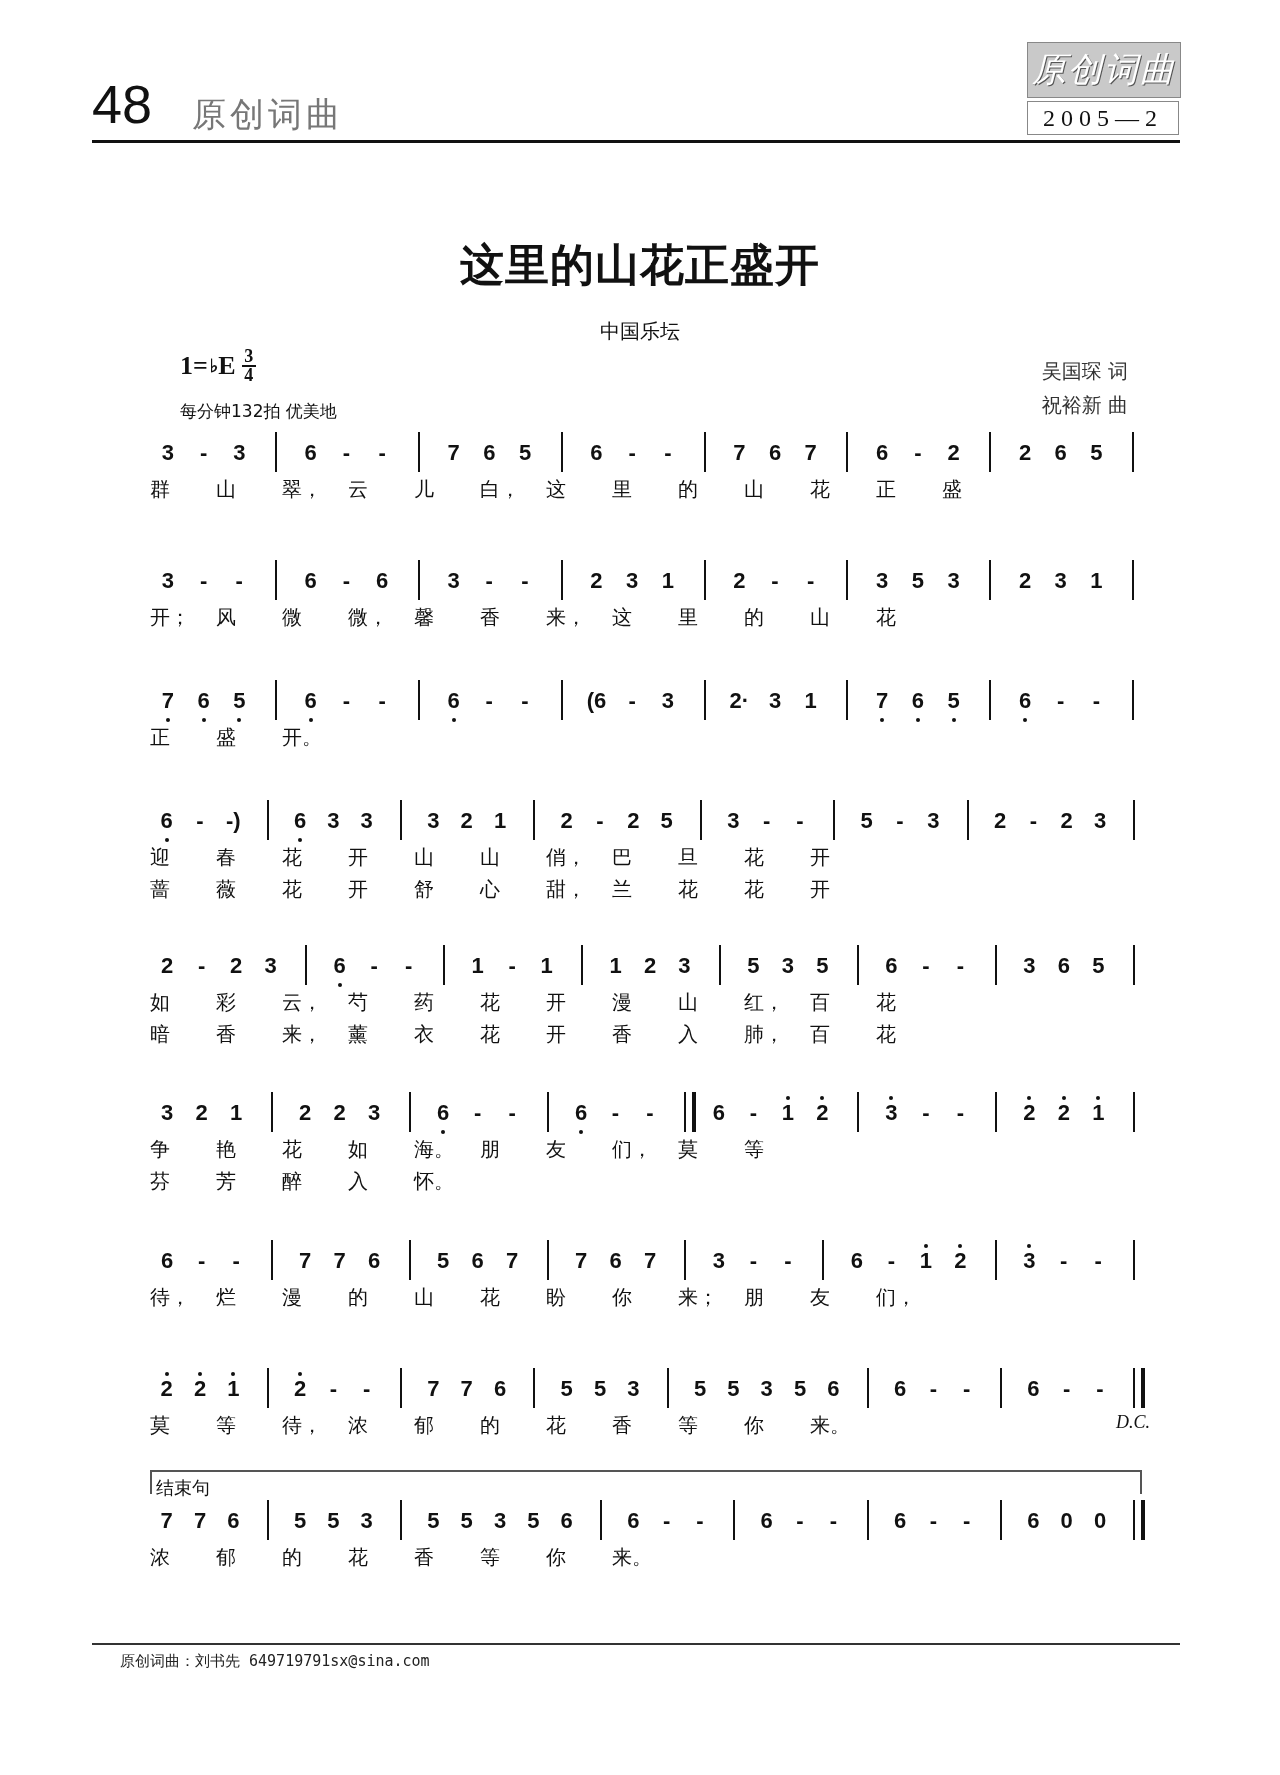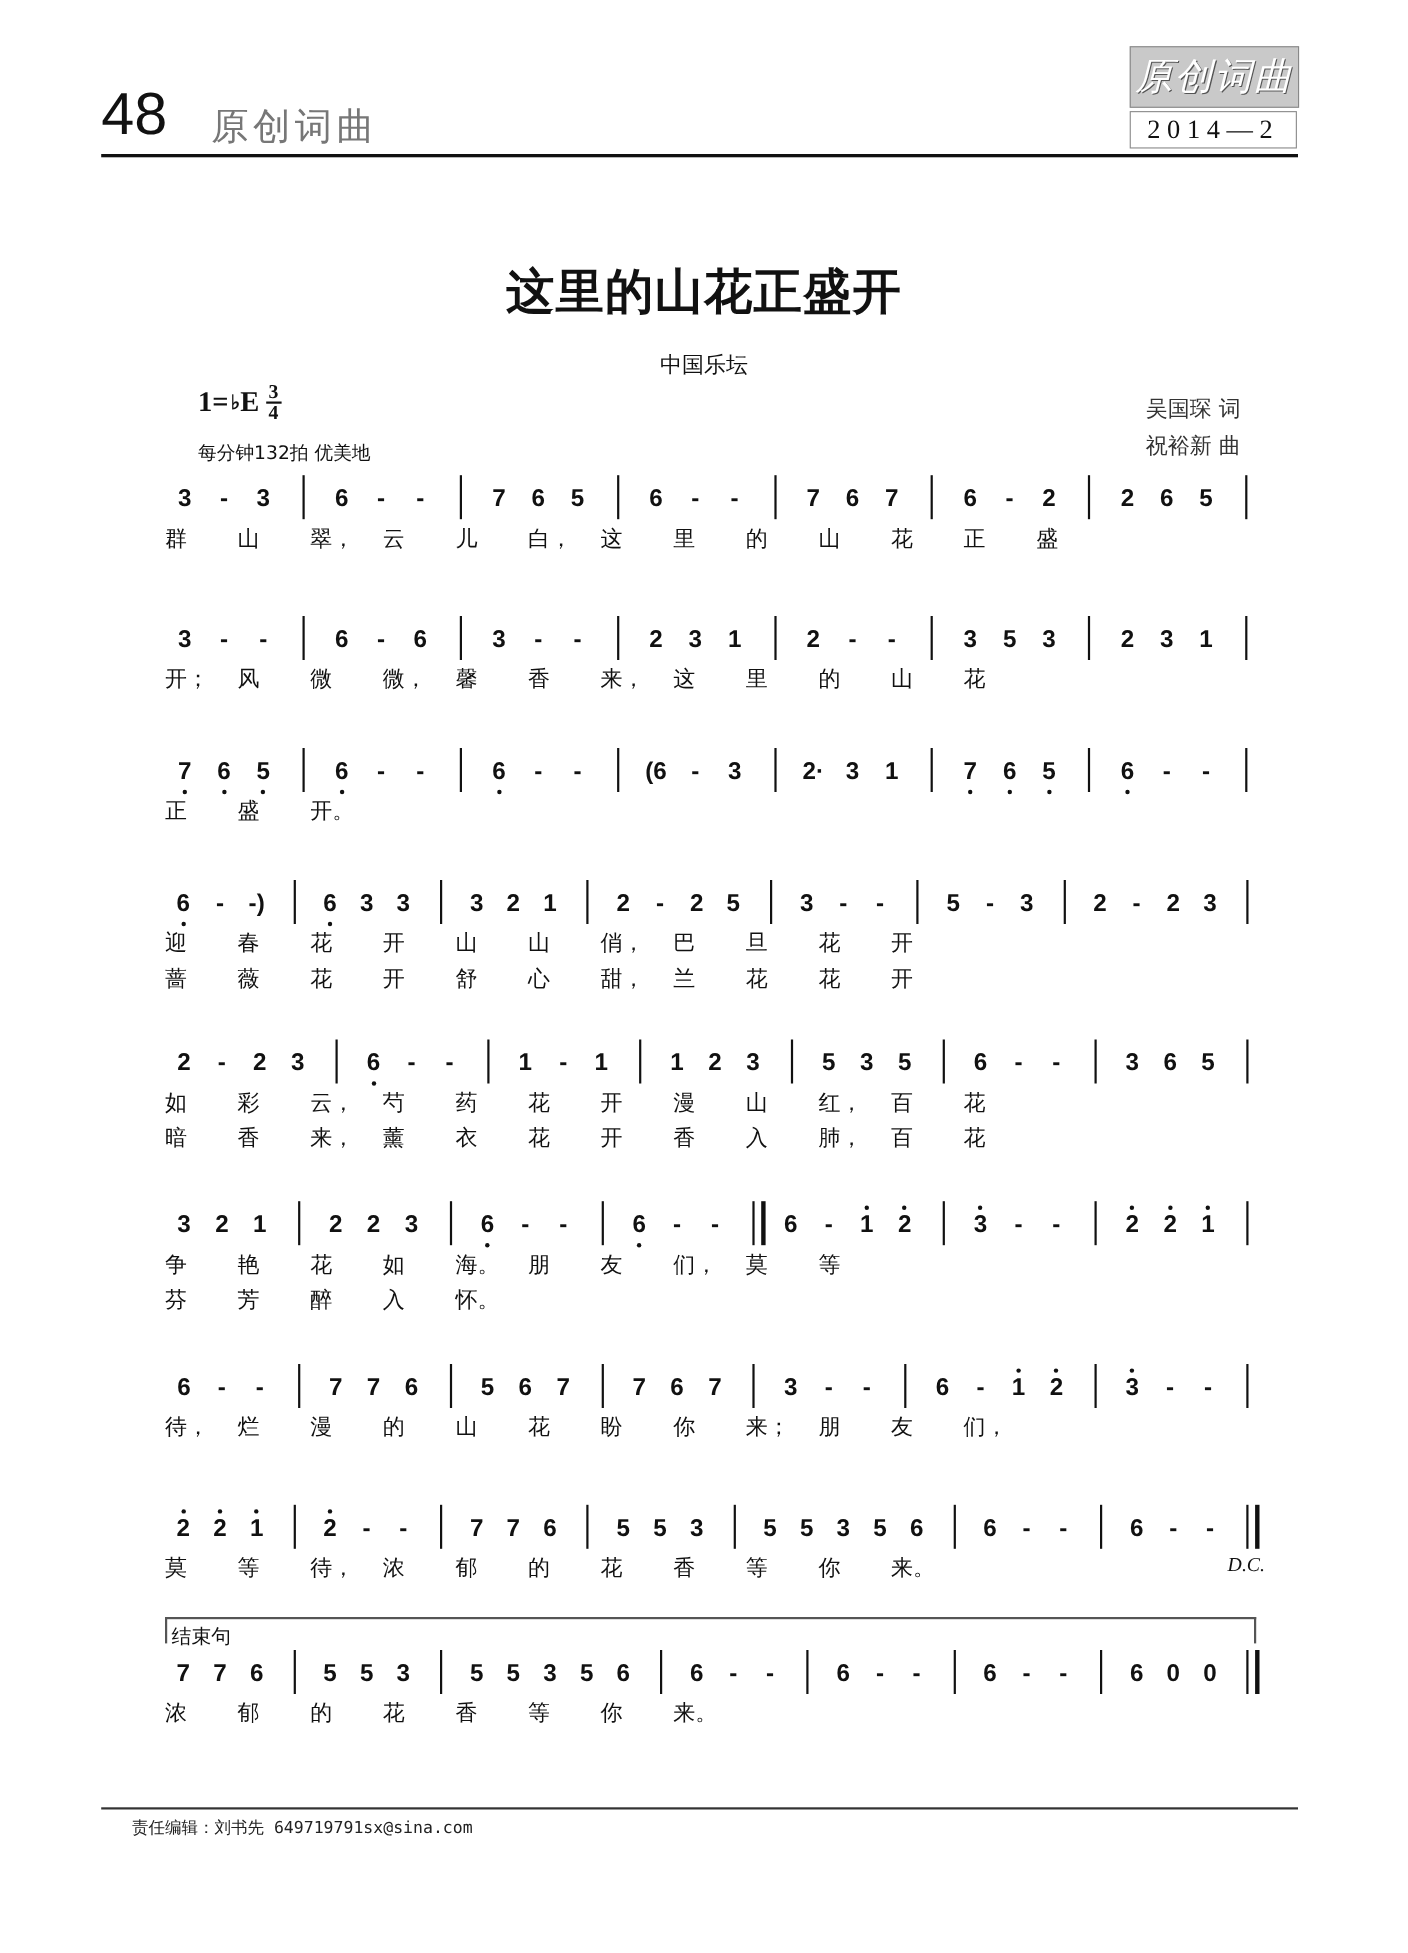--- a/index.html
+++ b/index.html
@@ -32,21 +32,21 @@
   .ending-label{left:156px;top:1476px;font-size:18px;}
   .footer-rule{left:92px;top:1643px;width:1088px;height:2px;background:#333;}
   .footer{left:120px;top:1652px;font-family:"DejaVu Sans Mono",monospace;font-size:15px;color:#222;}
 </style>
 </head>
 <body>
 
 <div class="abs page-num">48</div>
 <div class="abs section">原创词曲</div>
 <div class="abs logo">原创词曲</div>
-<div class="abs issue">2014—2</div>
+<div class="abs issue">2005—2</div>
 <div class="abs header-rule"></div>
 
 <div class="abs title">这里的山花正盛开</div>
 <div class="abs subtitle">中国乐坛</div>
 <div class="abs key">
   <span>1=</span>
   <span class="flat">♭</span>
   <span>E</span>
   <span class="frac">
     <span>3</span>
@@ -502,13 +502,13 @@
         <span style="left: 396px;">你</span>
         <span style="left: 462px;">来。</span>
       </div>
     </div>
   </div>
 
 <div class="abs ending"></div>
 <div class="abs ending-label">结束句</div>
 
 <div class="abs footer-rule"></div>
-<div class="abs footer">责任编辑：刘书先   649719791sx@sina.com</div>
+<div class="abs footer">原创词曲：刘书先   649719791sx@sina.com</div>
 
 </body></html>

